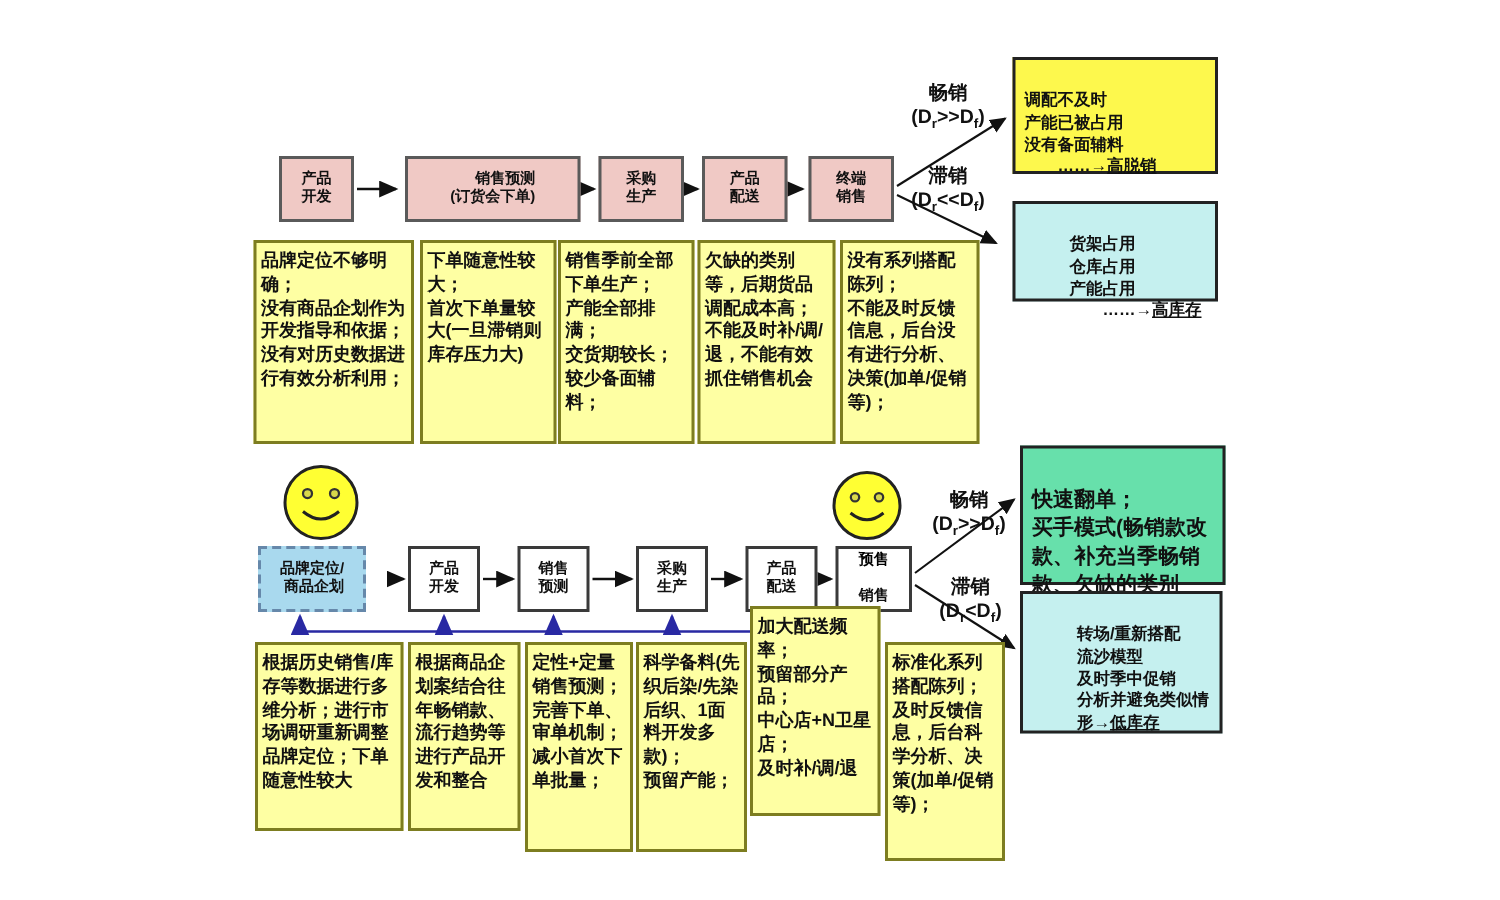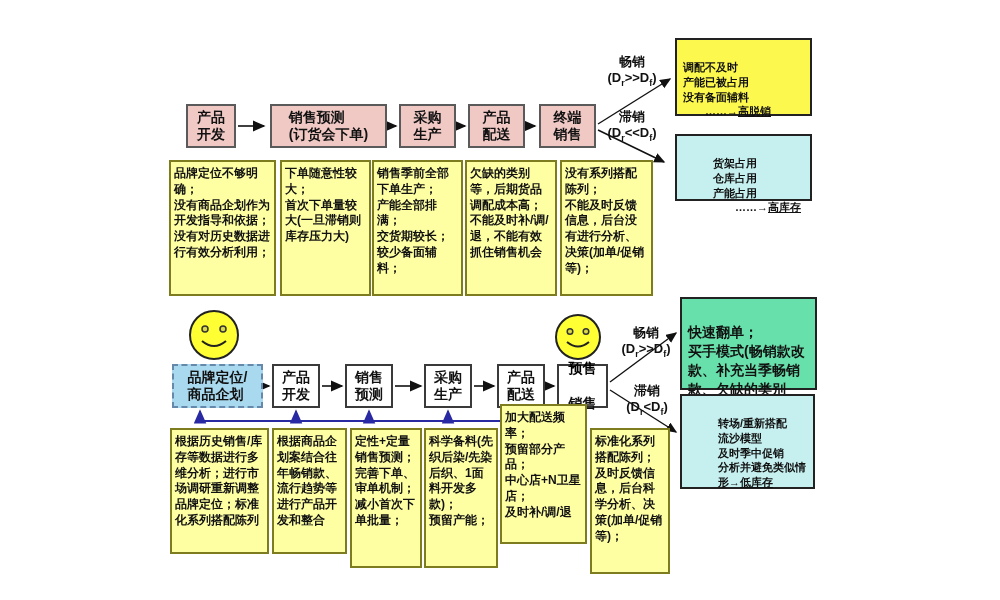--- a/index.html
+++ b/index.html
@@ -3,22 +3,22 @@
 <meta charset="utf-8">
 <style>
   html,body{margin:0;padding:0;background:#fff;}
   #canvas{
     position:relative;width:1000px;height:600px;background:#ffffff;overflow:hidden;
     font-family:"Liberation Sans","DejaVu Sans",sans-serif;color:#111;
   }
   .abs{position:absolute;}
   .box{
     position:absolute;display:flex;align-items:center;justify-content:center;
-    text-align:left;font-weight:bold;white-space:pre-line;line-height:1.22;
-    font-size:14px;box-sizing:border-box;
+    text-align:right;font-weight:bold;white-space:pre-line;line-height:1.22;
+    font-size:10px;box-sizing:border-box;
   }
   .pink{background:#f0c9c5;border:2px solid #5a5a5a;}
   .white{background:#ffffff;border:2px solid #3a3a3a;}
   .blue-dashed{background:#a9d9ee;border:2px dashed #6688aa;}
   .note{
     position:absolute;background:#feffa3;border:2px solid #7d7d20;
     font-size:12px;font-weight:bold;line-height:1.32;padding:4px 3px;
     white-space:pre-line;box-sizing:border-box;text-align:left;
   }
   .callout{
@@ -123,21 +123,21 @@
     <circle cx="35" cy="20" r="3" fill="#d9d94a" stroke="#333" stroke-width="1.5"></circle>
     <path d="M14 32 Q26 42 38 32" fill="none" stroke="#222" stroke-width="2"></path>
   </svg>
   <svg class="abs" style="left:554px;top:313px;" width="48" height="48">
     <circle cx="24" cy="24" r="22" fill="#ffff33" stroke="#222" stroke-width="2"></circle>
     <circle cx="16" cy="18.5" r="2.8" fill="#d9d94a" stroke="#333" stroke-width="1.5"></circle>
     <circle cx="32" cy="18.5" r="2.8" fill="#d9d94a" stroke="#333" stroke-width="1.5"></circle>
     <path d="M13 29 Q24 38 35 29" fill="none" stroke="#222" stroke-width="2"></path>
   </svg>
 
-  <div class="box blue-dashed" style="left:172px;top:364px;width:91px;height:44px;">品牌定位/
+  <div class="box blue-dashed" style="left:172px;top:364px;width:72px;height:44px;">品牌定位/
 商品企划</div>
   <div class="box white" style="left:272px;top:364px;width:48px;height:44px;">产品
 开发</div>
   <div class="box white" style="left:345px;top:364px;width:48px;height:44px;">销售
 预测</div>
   <div class="box white" style="left:424px;top:364px;width:48px;height:44px;">采购
 生产</div>
   <div class="box white" style="left:497px;top:364px;width:48px;height:44px;">产品
 配送</div>
   <div class="box white" style="left:557px;top:364px;width:51px;height:44px;">
@@ -160,21 +160,21 @@
     <span>快速翻单；
 买手模式(畅销款改款、补充当季畅销款、欠缺的类别等)→</span><span class="term">低脱销</span>
   </div>
   <div class="callout cyan" style="left:680px;top:394px;width:135px;height:95px;">
     <span>转场/重新搭配
 流沙模型
 及时季中促销
 分析并避免类似情形→</span><span class="term">低库存</span>
   </div>
 
-  <div class="note" style="left:170px;top:428px;width:99px;height:126px;">根据历史销售/库存等数据进行多维分析；进行市场调研重新调整品牌定位；标准化系列搭配陈列</div>
+  <div class="note" style="left:170px;top:428px;width:99px;height:126px;">根据历史销售/库存等数据进行多维分析；进行市场调研重新调整品牌定位；下单随意性较大</div>
   <div class="note" style="left:272px;top:428px;width:75px;height:126px;">根据商品企划案结合往年畅销款、流行趋势等进行产品开发和整合</div>
   <div class="note" style="left:350px;top:428px;width:72px;height:140px;">定性+定量销售预测；
 完善下单、审单机制；
 减小首次下单批量；</div>
   <div class="note" style="left:424px;top:428px;width:74px;height:140px;">科学备料(先织后染/先染后织、1面料开发多款)；
 预留产能；</div>
   <div class="note" style="left:500px;top:404px;width:87px;height:140px;">加大配送频率；
 预留部分产品；
 中心店+N卫星店；
 及时补/调/退</div>

